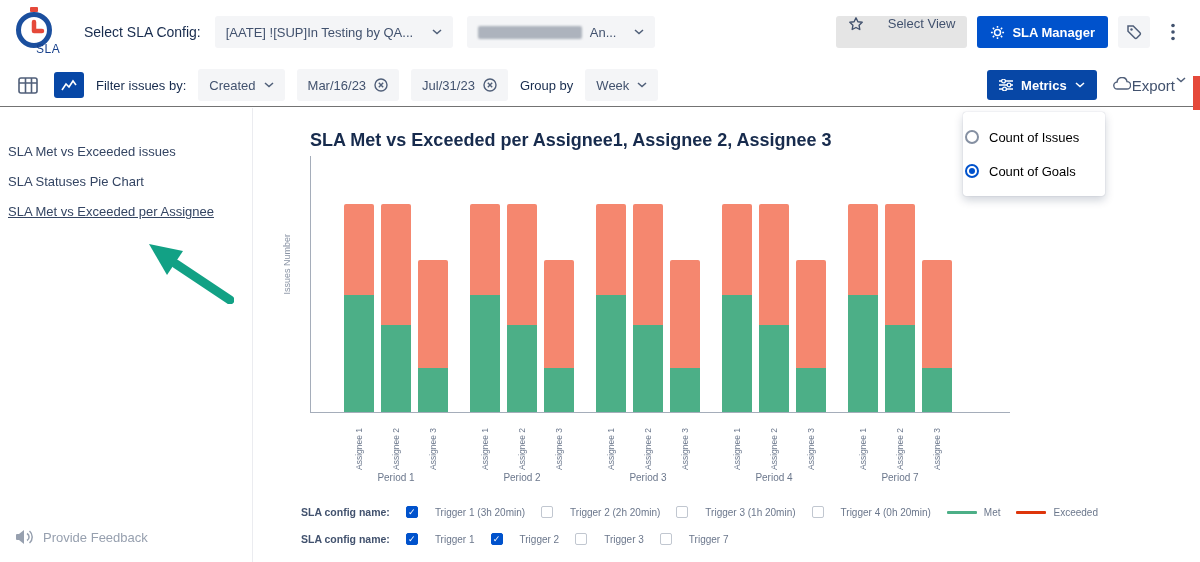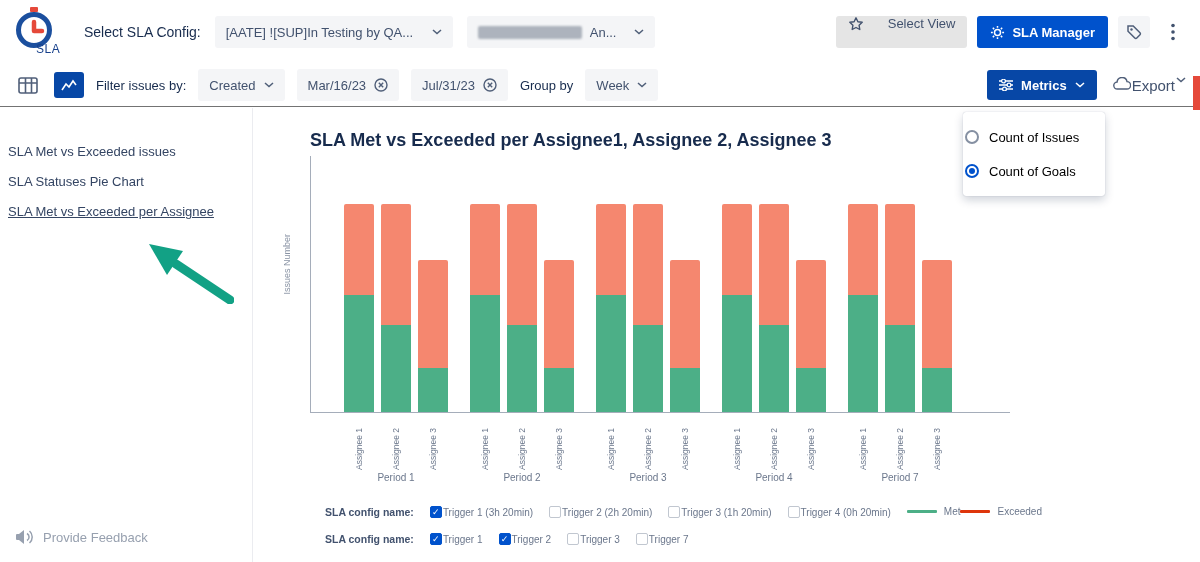--- a/index.html
+++ b/index.html
@@ -65,30 +65,30 @@
   .bar-col{width:30px;height:100%;display:flex;flex-direction:column;justify-content:flex-end}
   .seg{width:100%}
   .seg.exceeded{border-radius:2px 2px 0 0}
   .xlabels{display:flex;gap:7px;justify-content:center;padding-top:8px;height:58px}
   .xlabels span{width:30px;display:flex;justify-content:center}
   .xlabels i{font-style:normal;font-size:8.5px;color:#6B778C;writing-mode:vertical-rl;
              transform:rotate(180deg);white-space:nowrap}
   .period-label{text-align:center;font-size:10px;color:#6B778C;margin-top:2px}
 
   
-  .cfg-row{position:absolute;left:72px;display:flex;align-items:flex-start;gap:16px;font-size:10px;color:#6B778C}
+  .cfg-row{position:absolute;left:48px;display:flex;align-items:center;gap:16px;font-size:10px;color:#6B778C}
   .row1{top:398px;right:178px}
   .row2{top:425px}
   .rowlab{font-size:10.5px;font-weight:bold;color:#42526E;white-space:nowrap}
-  .opt{display:flex;align-items:center;gap:1px;cursor:pointer;white-space:nowrap}
+  .opt{display:flex;align-items:center;gap:17px;cursor:pointer;white-space:nowrap}
   .cbx{width:12px;height:12px;border:1px solid #C1C7D0;border-radius:2px;background:#fff;display:inline-flex;
        align-items:center;justify-content:center;font-size:9px;color:transparent;flex:0 0 auto}
   .cbx::after{content:"✓";line-height:1}
   .cbx.on{background:#0052CC;border-color:#0052CC;color:#fff}
-  .legend{margin-left:auto;display:flex;align-items:center;gap:0}
+  .legend{margin-left:auto;display:flex;align-items:center;gap:16px}
   .litem{display:flex;align-items:center;gap:7px;font-size:10px;color:#6B778C}
   .lline{width:30px;height:3px;border-radius:1px}
 
   
   .feedback{position:absolute;left:14px;top:528px;display:flex;align-items:center;gap:9px;color:#97A0AF;
             font-size:13px;cursor:pointer}
 
   .redmark{position:absolute;right:0;top:76px;width:7px;height:34px;background:#E5493A}
 </style>
 </head>

